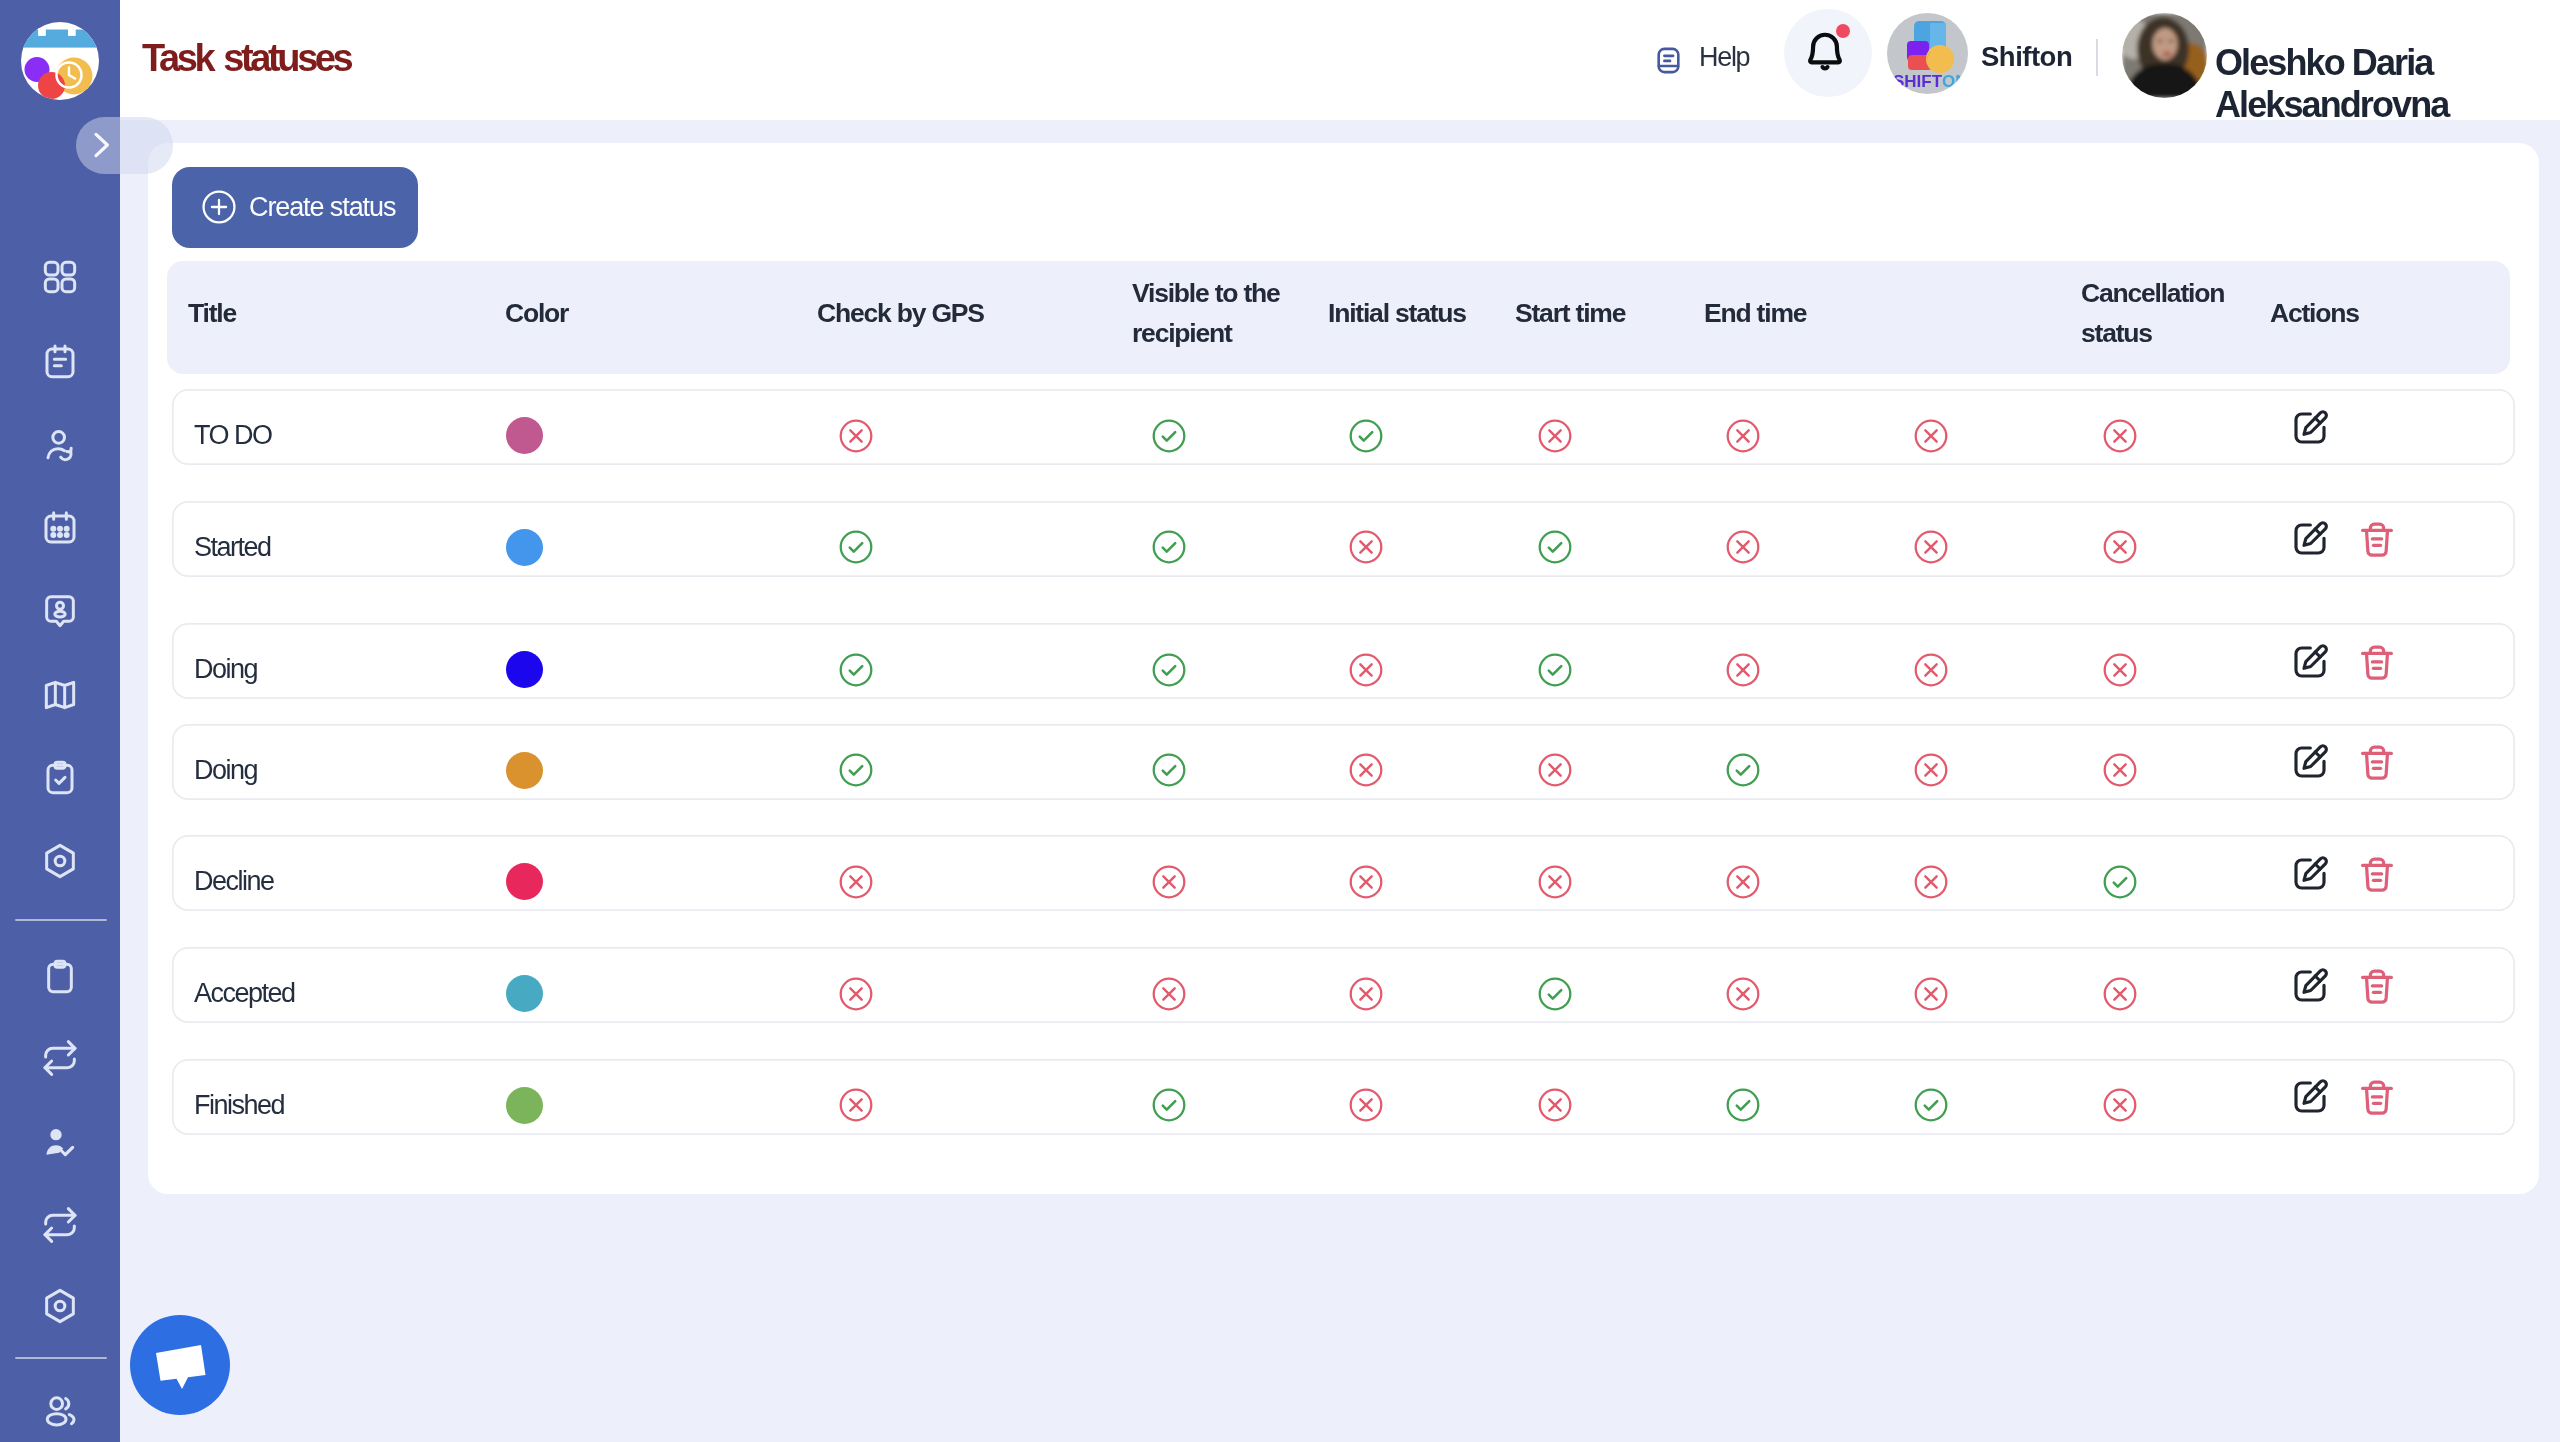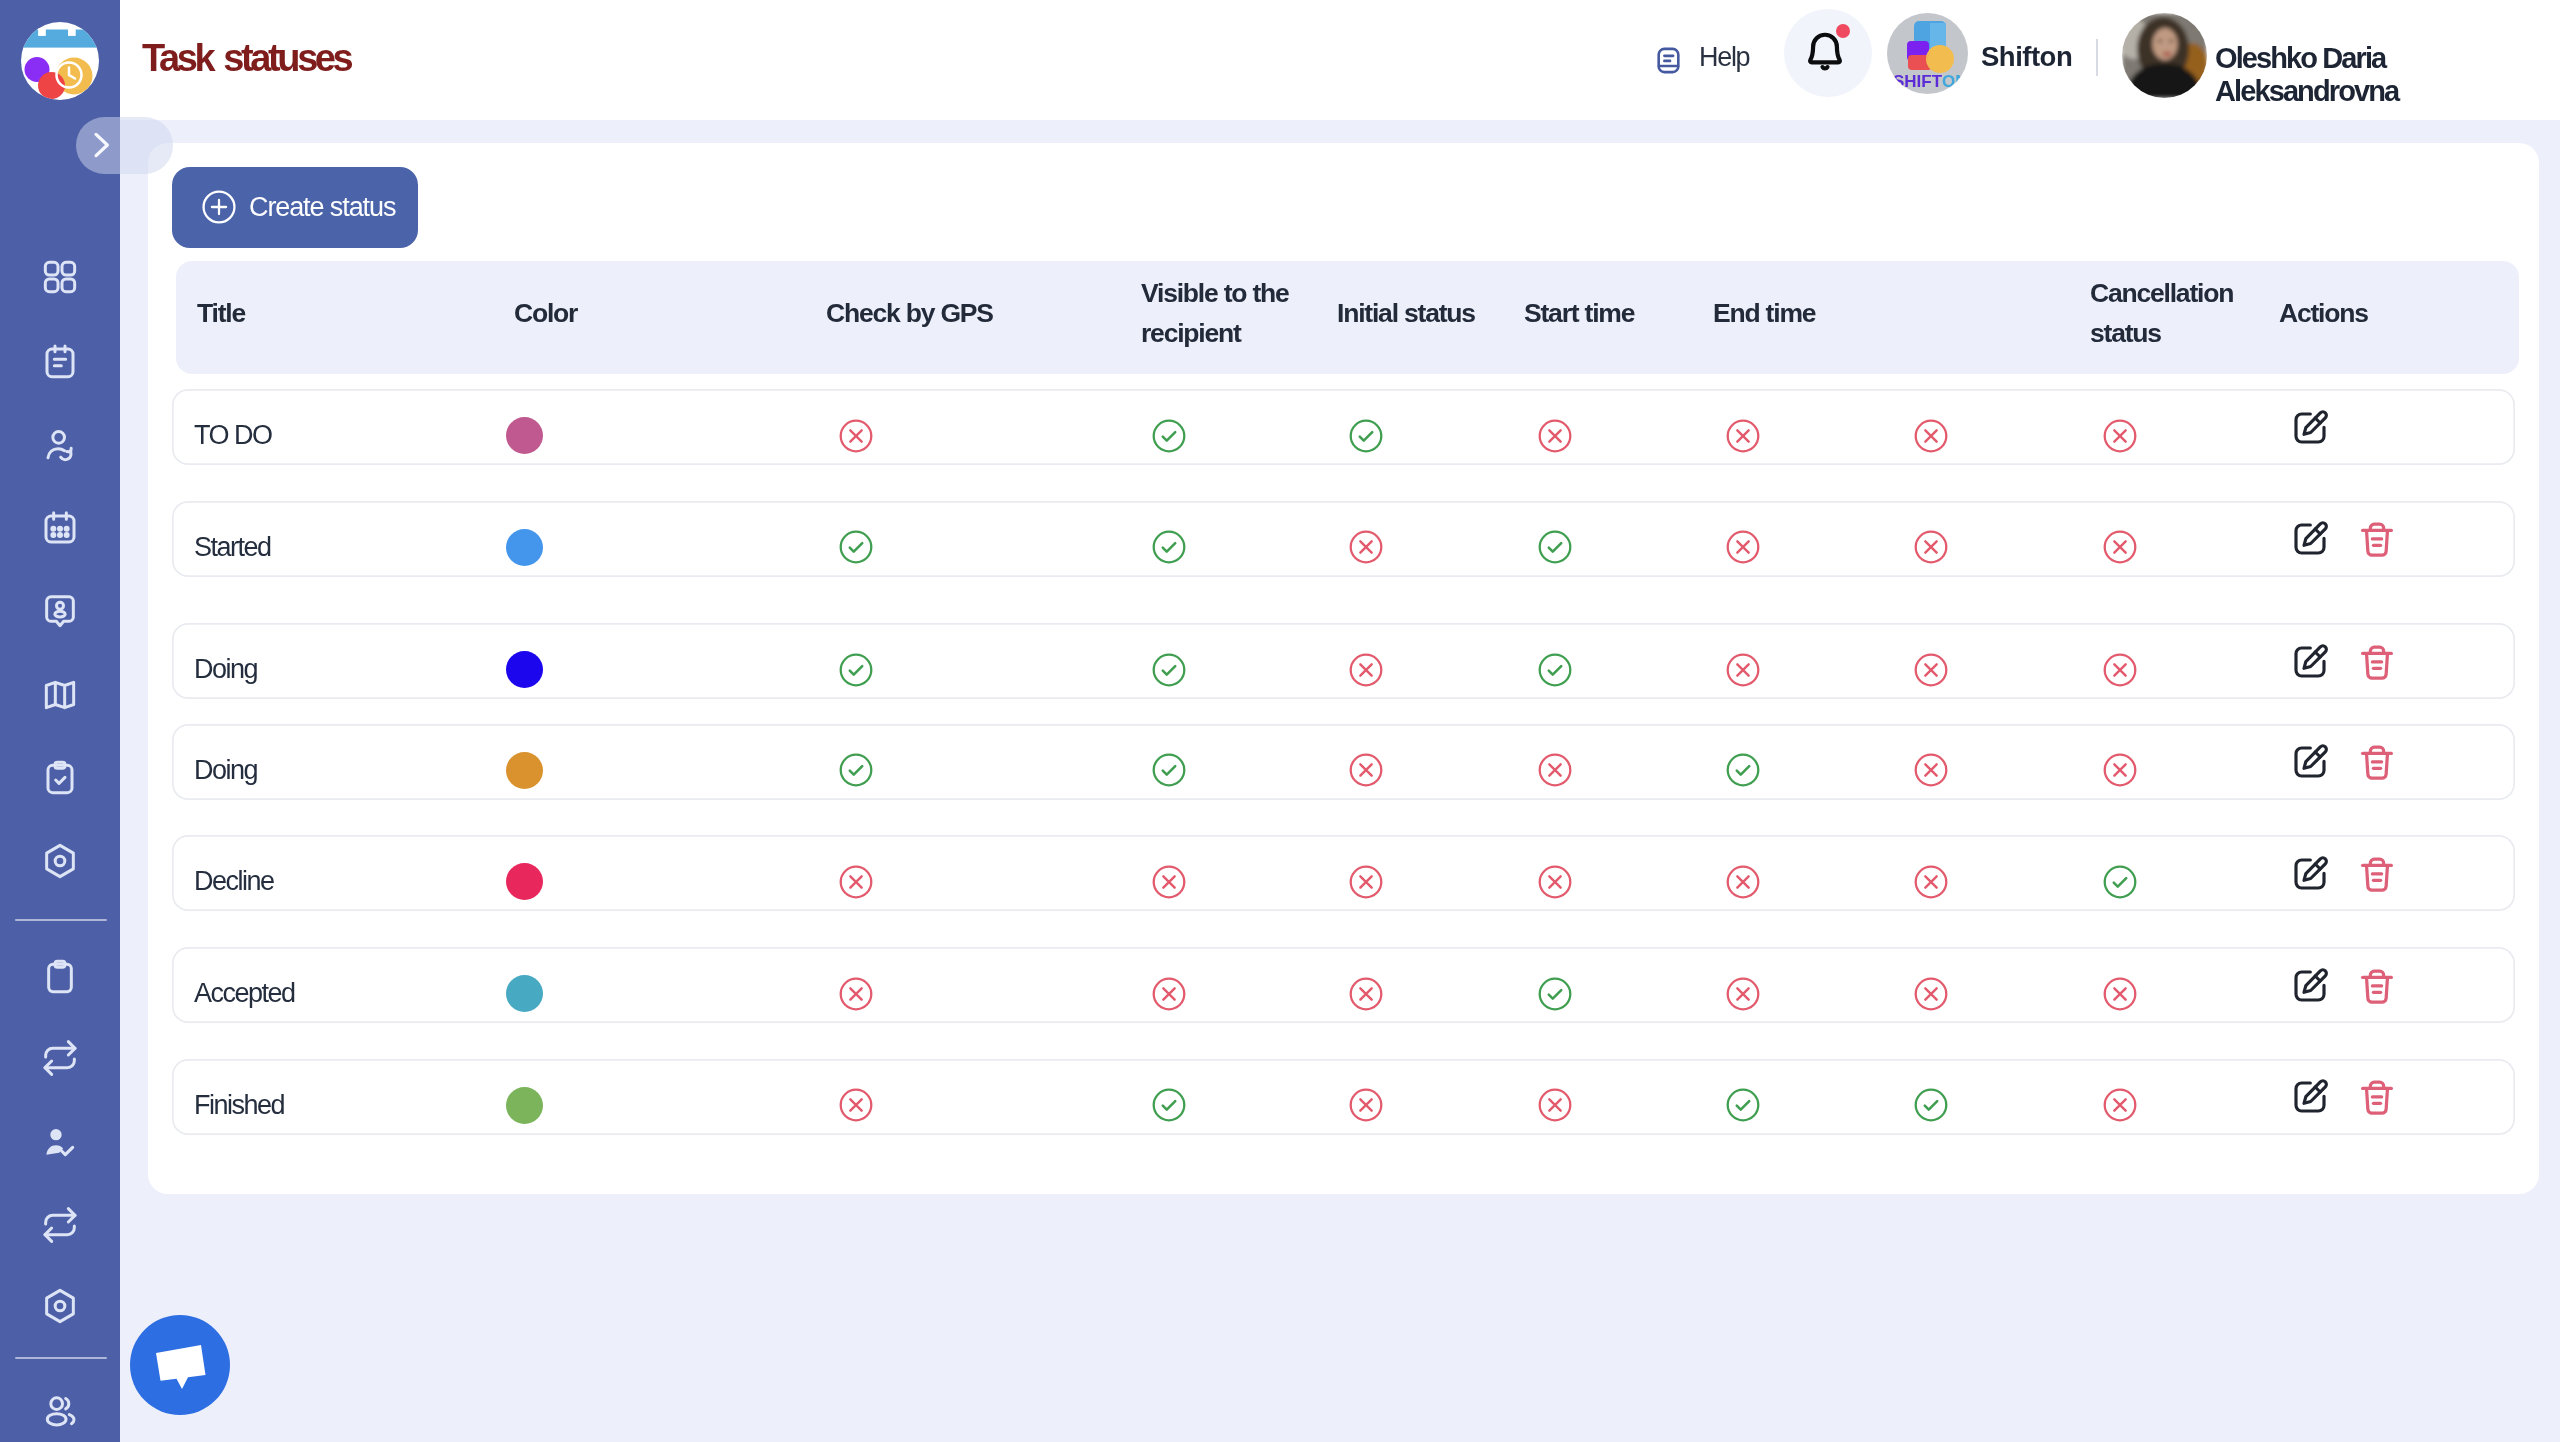--- a/index.html
+++ b/index.html
@@ -16,29 +16,29 @@
 
   
   #header { position:absolute; left:120px; top:0; width:2440px; height:120px; background:#ffffff; z-index:2; }
   #htitle { position:absolute; left:142px; top:37px; z-index:3; font-size:38px; font-weight:bold; letter-spacing:-3.4px; word-spacing:4px; color:#7f1d1d; }
   .hicon { position:absolute; }
   #helptxt { position:absolute; z-index:3; left:1699px; top:42px; font-size:27px; letter-spacing:-1.3px; color:#2a3242; }
   #bellbg { position:absolute; z-index:3; left:1784px; top:9px; width:88px; height:88px; border-radius:50%; background:#f2f4fb; }
   #reddot { position:absolute; z-index:3; left:1836px; top:24px; width:14px; height:14px; border-radius:50%; background:#ef4a60; }
   #shiftontxt { position:absolute; z-index:3; left:1981px; top:41px; font-size:27.5px; font-weight:bold; letter-spacing:-0.5px; color:#1d2534; }
   #hsep { position:absolute; z-index:3; left:2096px; top:39px; width:2px; height:37px; background:#d8dbe4; }
-  #username { position:absolute; z-index:3; left:2215px; top:42px; font-size:29px; font-weight:bold; letter-spacing:-1.9px; color:#1d2534; }
+  #username { position:absolute; z-index:3; left:2215px; top:42px; font-size:36px; font-weight:bold; letter-spacing:-1.9px; color:#1d2534; }
 
   
   #card { position:absolute; left:148px; top:143px; width:2391px; height:1051px; background:#ffffff; border-radius:20px; z-index:1;padding-left:19px; }
   #btn { position:absolute; left:24px; top:24px; width:246px; height:81px; background:#4a63a9; border-radius:18px; color:#fff; }
   #btn .plus { position:absolute; left:30px; top:23px; }
   #btn .txt { position:absolute; left:77px; top:25px; font-size:27px; letter-spacing:-1.1px; color:#fdfdfe; }
 
-  #thead { position:absolute; left:28px; top:118px; width:2343px; height:113px; background:#edf0fa; border-radius:16px; }
+  #thead { position:absolute; left:19px; top:118px; width:2343px; height:113px; background:#edf0fa; border-radius:16px; }
   .hcell { position:absolute; top:0; height:113px; display:flex; align-items:center; padding-bottom:10px; font-size:26.5px; font-weight:bold; color:#232b3b; letter-spacing:-1.2px; line-height:40px; }
 
   .row { position:absolute; left:24px; width:2343px; height:76px; background:#fff; box-shadow: inset 0 0 0 1.7px #e9ebf0; border-radius:16px; }
   .rtitle { position:absolute; left:22px; top:0; height:93px; display:flex; align-items:center; font-size:27px; letter-spacing:-1.5px; color:#252e3e; }
   .dot { position:absolute; left:333.5px; top:28px; width:37px; height:37px; border-radius:50%; }
   .cc { position:absolute; top:29.5px; transform:translateX(-50%); }
   .act { position:absolute; top:18.5px; transform:translateX(-50%); }
 
   
   #fab { position:absolute; left:130px; top:1315px; width:100px; height:100px; border-radius:50%; background:#2d6ee2; z-index:5; }

